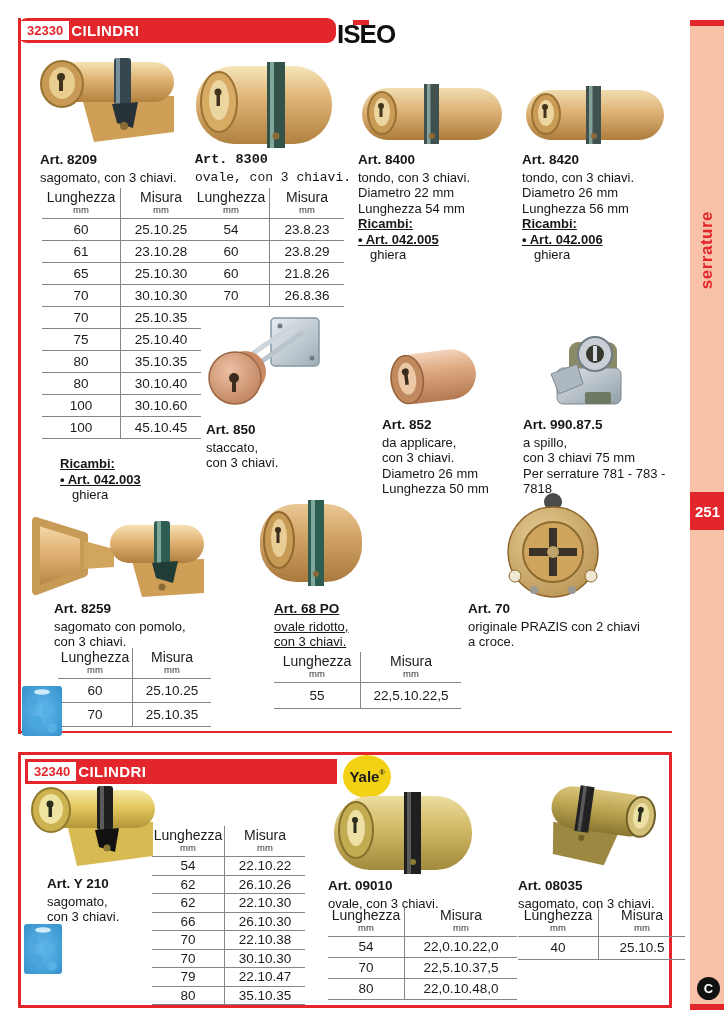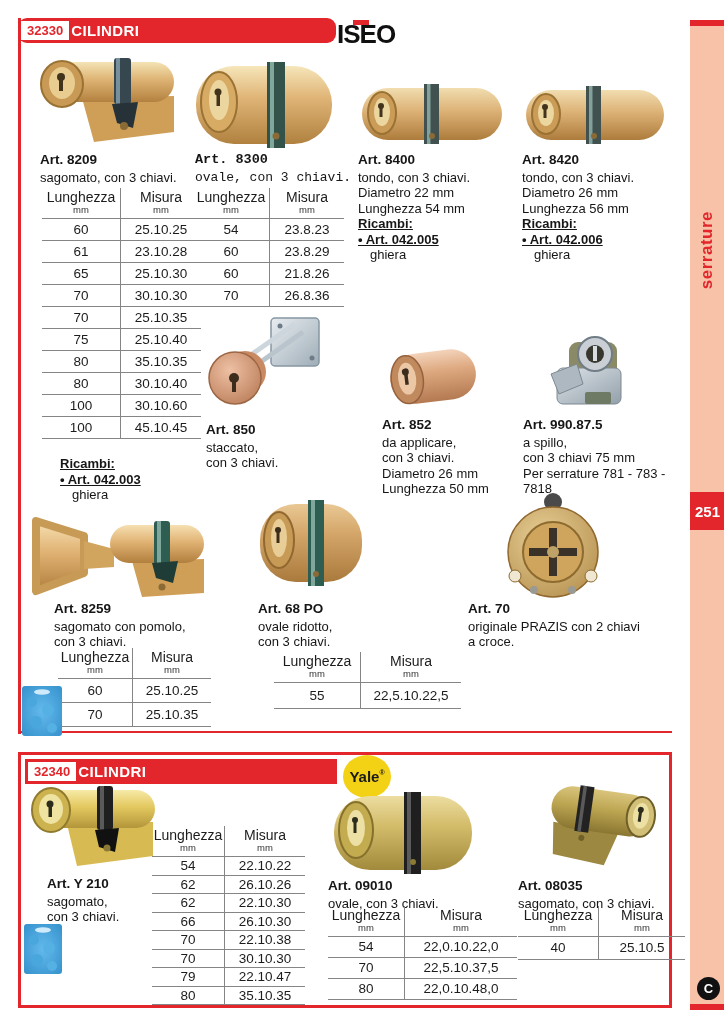--- a/index.html
+++ b/index.html
@@ -404,21 +404,21 @@
       <circle cx="36" cy="100" r="4" fill="#9a9a93"></circle>
         <circle cx="74" cy="100" r="4" fill="#9a9a93"></circle>
     </svg>
   </div>
 
   <div class="cap" style="left:54px;top:601px;">
     <div class="art">Art. 8259</div>
     <div>sagomato con pomolo,</div>
     <div>con 3 chiavi.</div>
   </div>
-  <div class="cap" style="left:258px;top:601px;">
+  <div class="cap" style="left:274px;top:601px;text-decoration:underline;">
     <div class="art">Art. 68 PO</div>
     <div>ovale ridotto,</div>
     <div>con 3 chiavi.</div>
   </div>
   <div class="cap" style="left:468px;top:601px;">
     <div class="art">Art. 70</div>
     <div>originale PRAZIS con 2 chiavi</div>
     <div>a croce.</div>
   </div>
 

